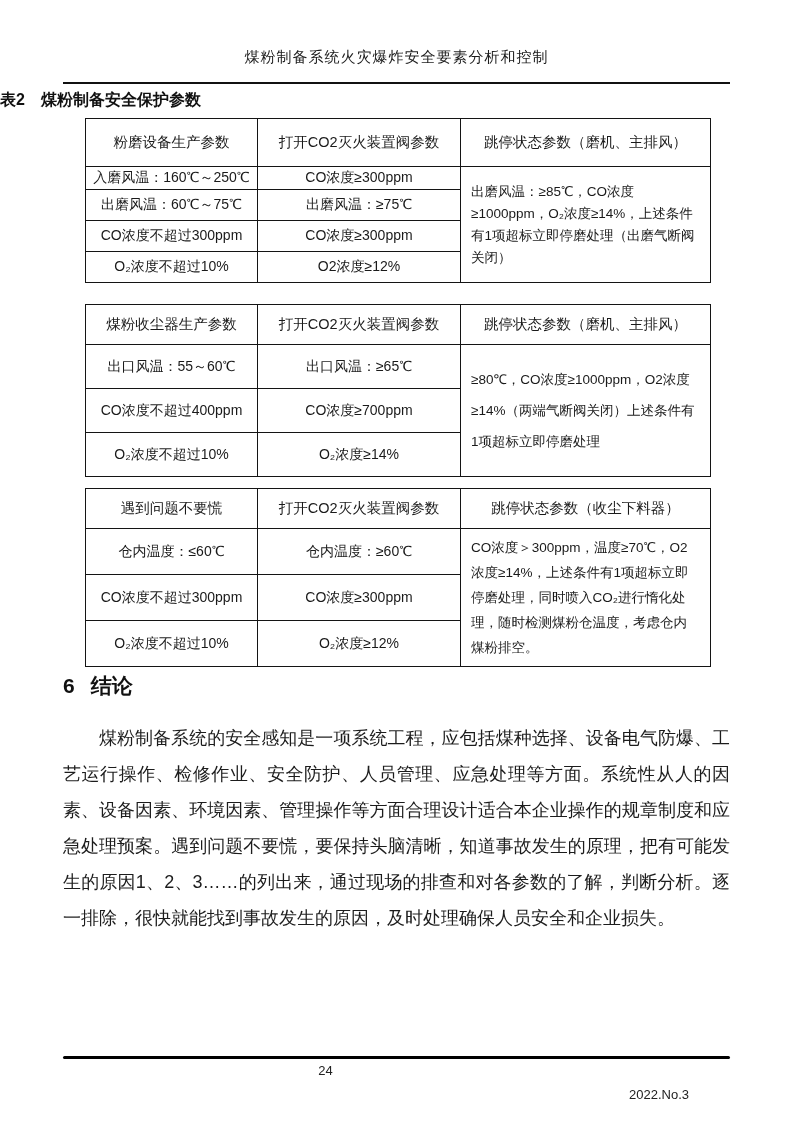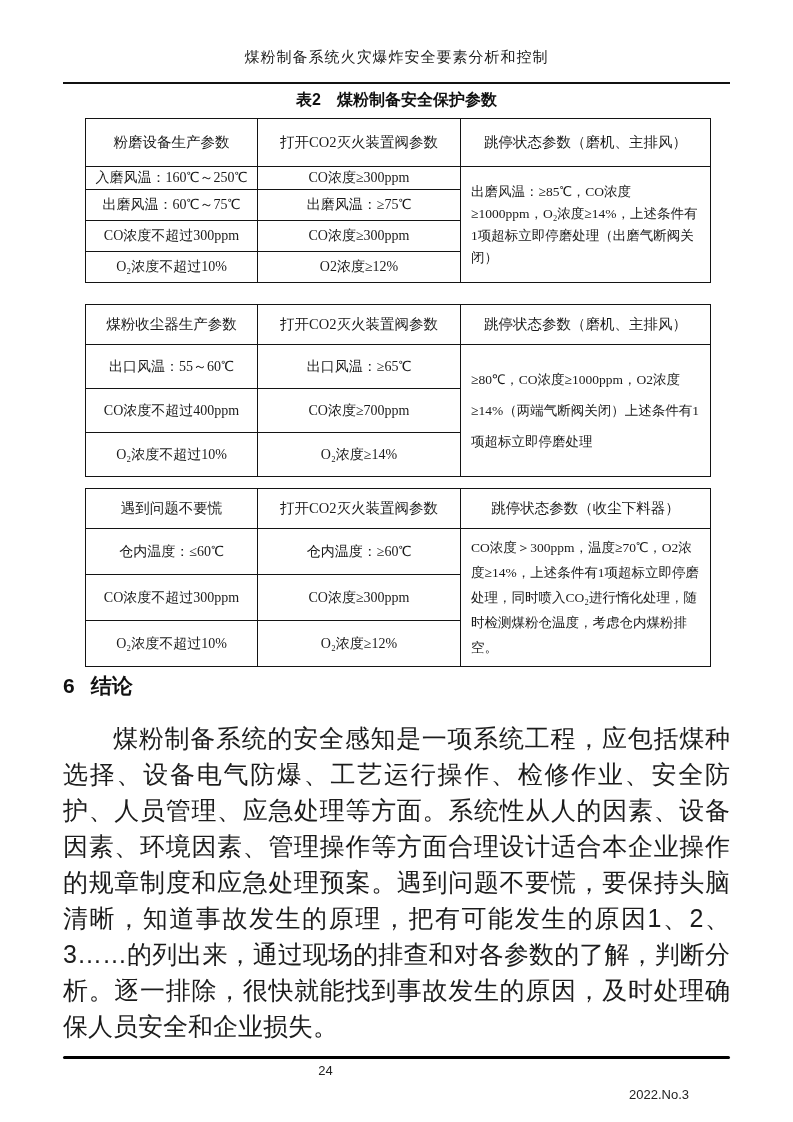--- a/index.html
+++ b/index.html
@@ -14,27 +14,27 @@
   
   .journal-header{
     position:absolute;top:48px;left:0;width:793px;
     text-align:center;font-size:15px;letter-spacing:1px;color:#1c1c1c;
   }
   .header-rule{
     position:absolute;top:82px;left:63px;width:667px;height:2px;background:#111;
   }
   .table-caption{
     position:absolute;top:90px;left:0;width:793px;
-    text-align:center;font-size:16px;font-weight:bold;color:#111;
+    font-size:16px;font-weight:bold;color:#111;
   }
   
   table.ptable{
     position:absolute;left:85px;
     border-collapse:collapse;table-layout:fixed;
-    font-family:Liberation Serif, serif;
+    font-family:Liberation Sans, sans-serif;
     font-size:14px;color:#1a1a1a;padding-left:17px;
   }
   table.ptable td{
     border:1.5px solid #141414;
     text-align:center;vertical-align:middle;
     padding:2px 4px;
     overflow:hidden;
   }
   table.ptable td.hd{font-size:14.5px;}
   table.ptable td.merged{
@@ -48,21 +48,21 @@
   #t3 td.merged{line-height:25px;}
   
   .section-heading{
     position:absolute;top:672px;left:63px;
     font-size:21px;font-weight:bold;color:#111;
   }
   .section-heading .num{margin-right:16px;}
   
   .body-text{
     position:absolute;top:720px;left:63px;width:667px;
-    font-size:25px;line-height:36px;color:#1c1c1c;
+    font-size:18px;line-height:36px;color:#1c1c1c;
     text-align:justify;
   }
   .body-text p{margin:0;text-indent:2em;}
   
   .footer-rule{
     position:absolute;top:1056px;left:63px;width:667px;height:3px;
     background:#000;border-radius:2px;
   }
   .page-number{
     position:absolute;top:1063px;left:0;width:651px;

